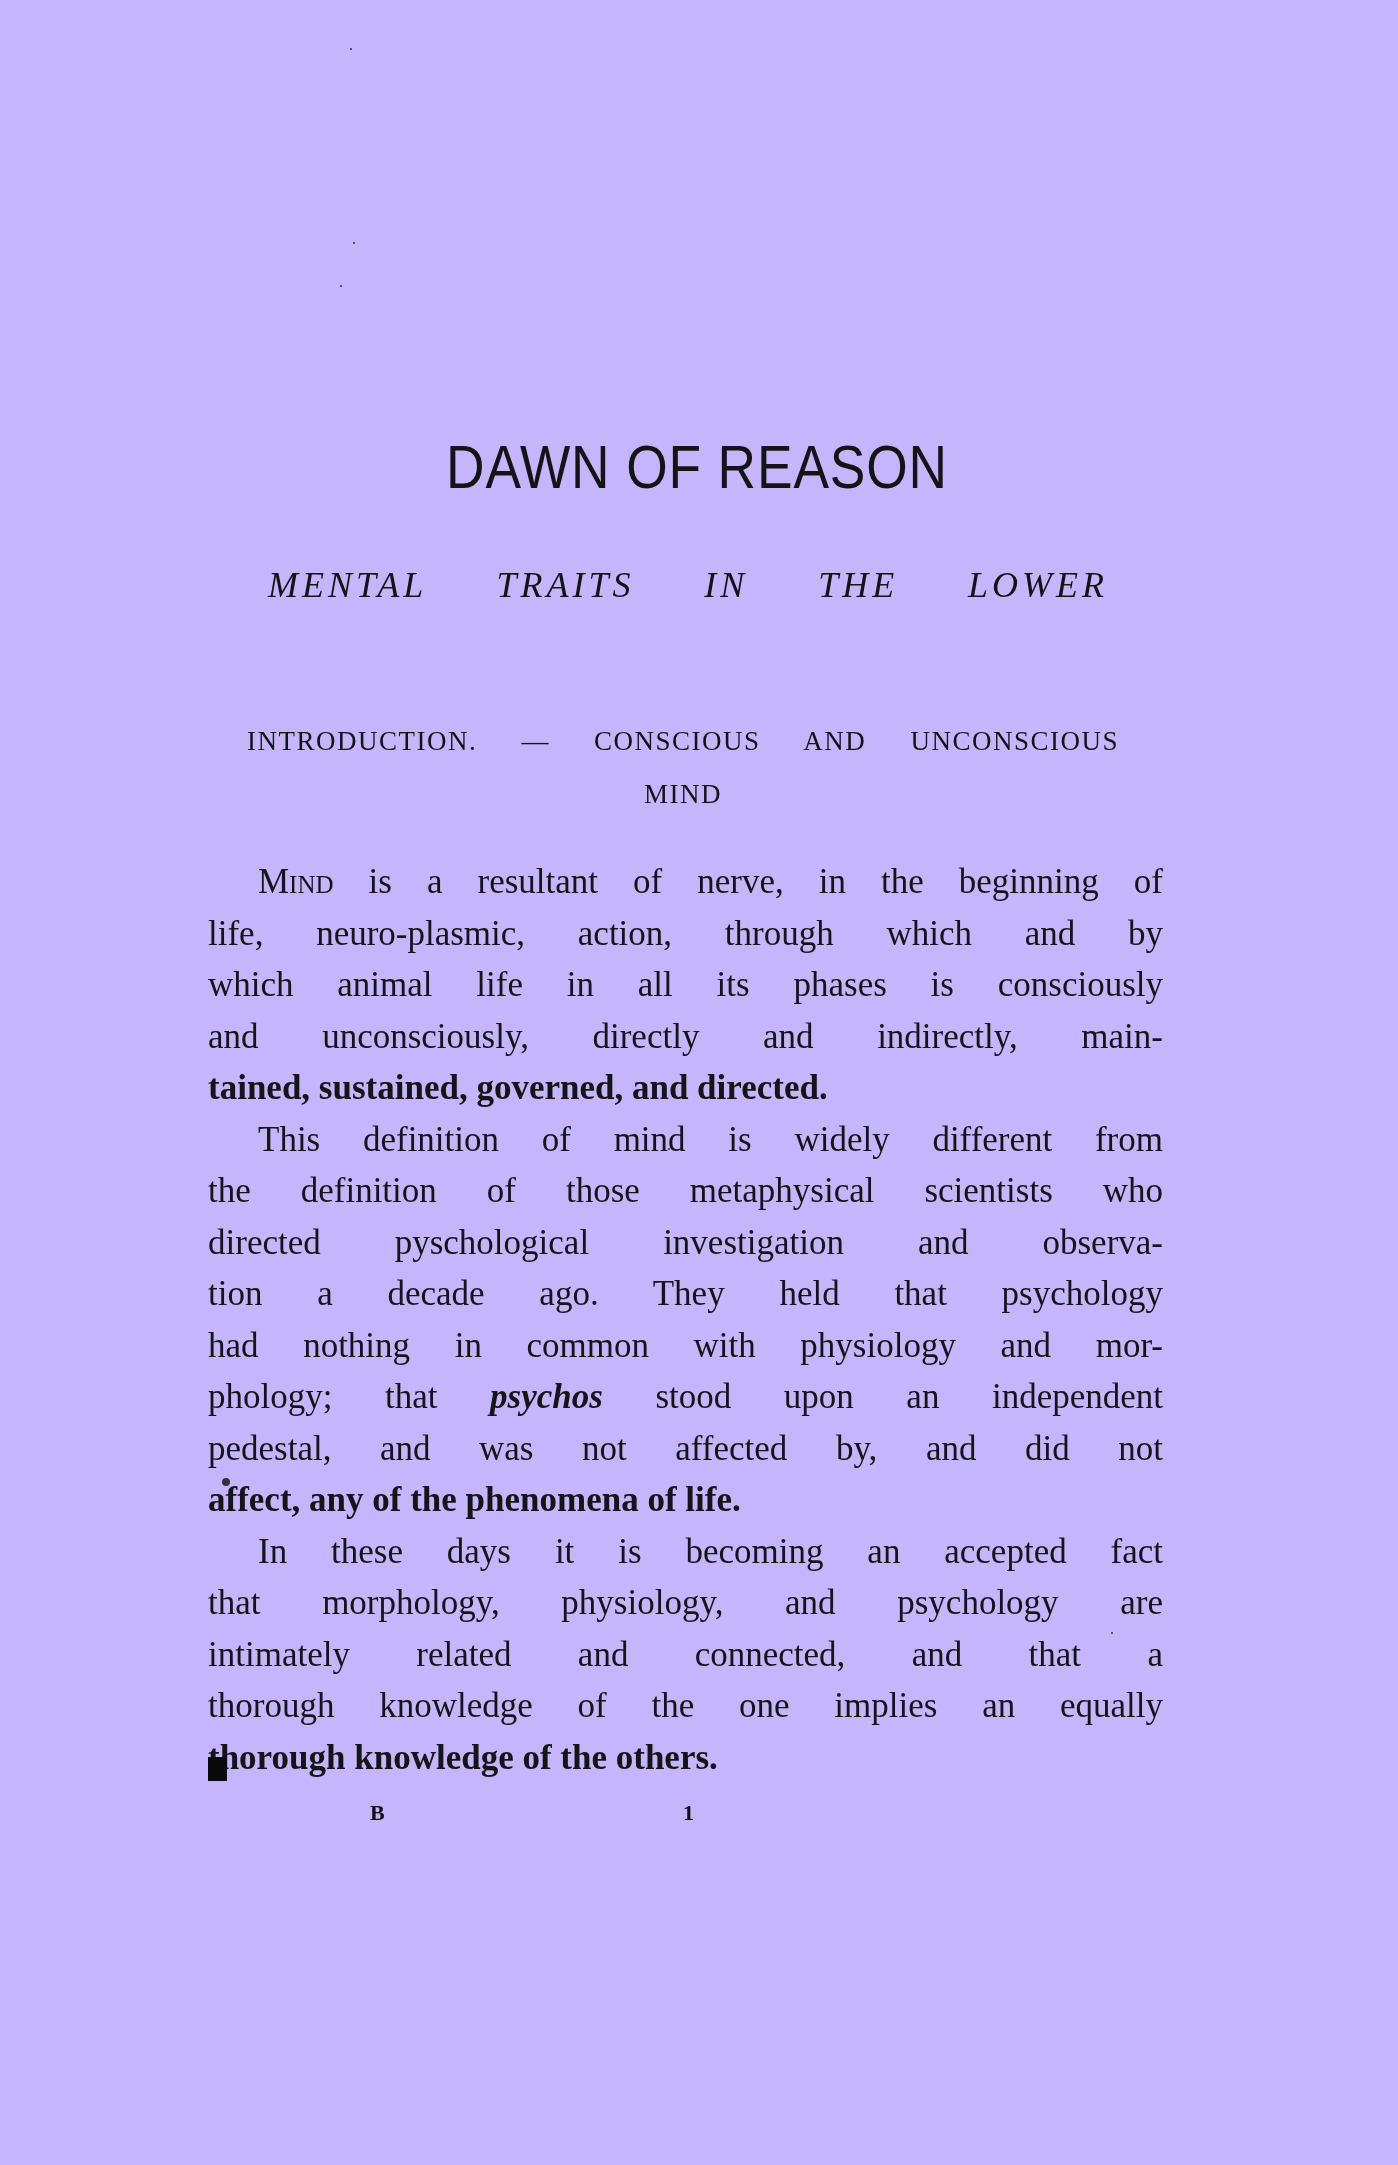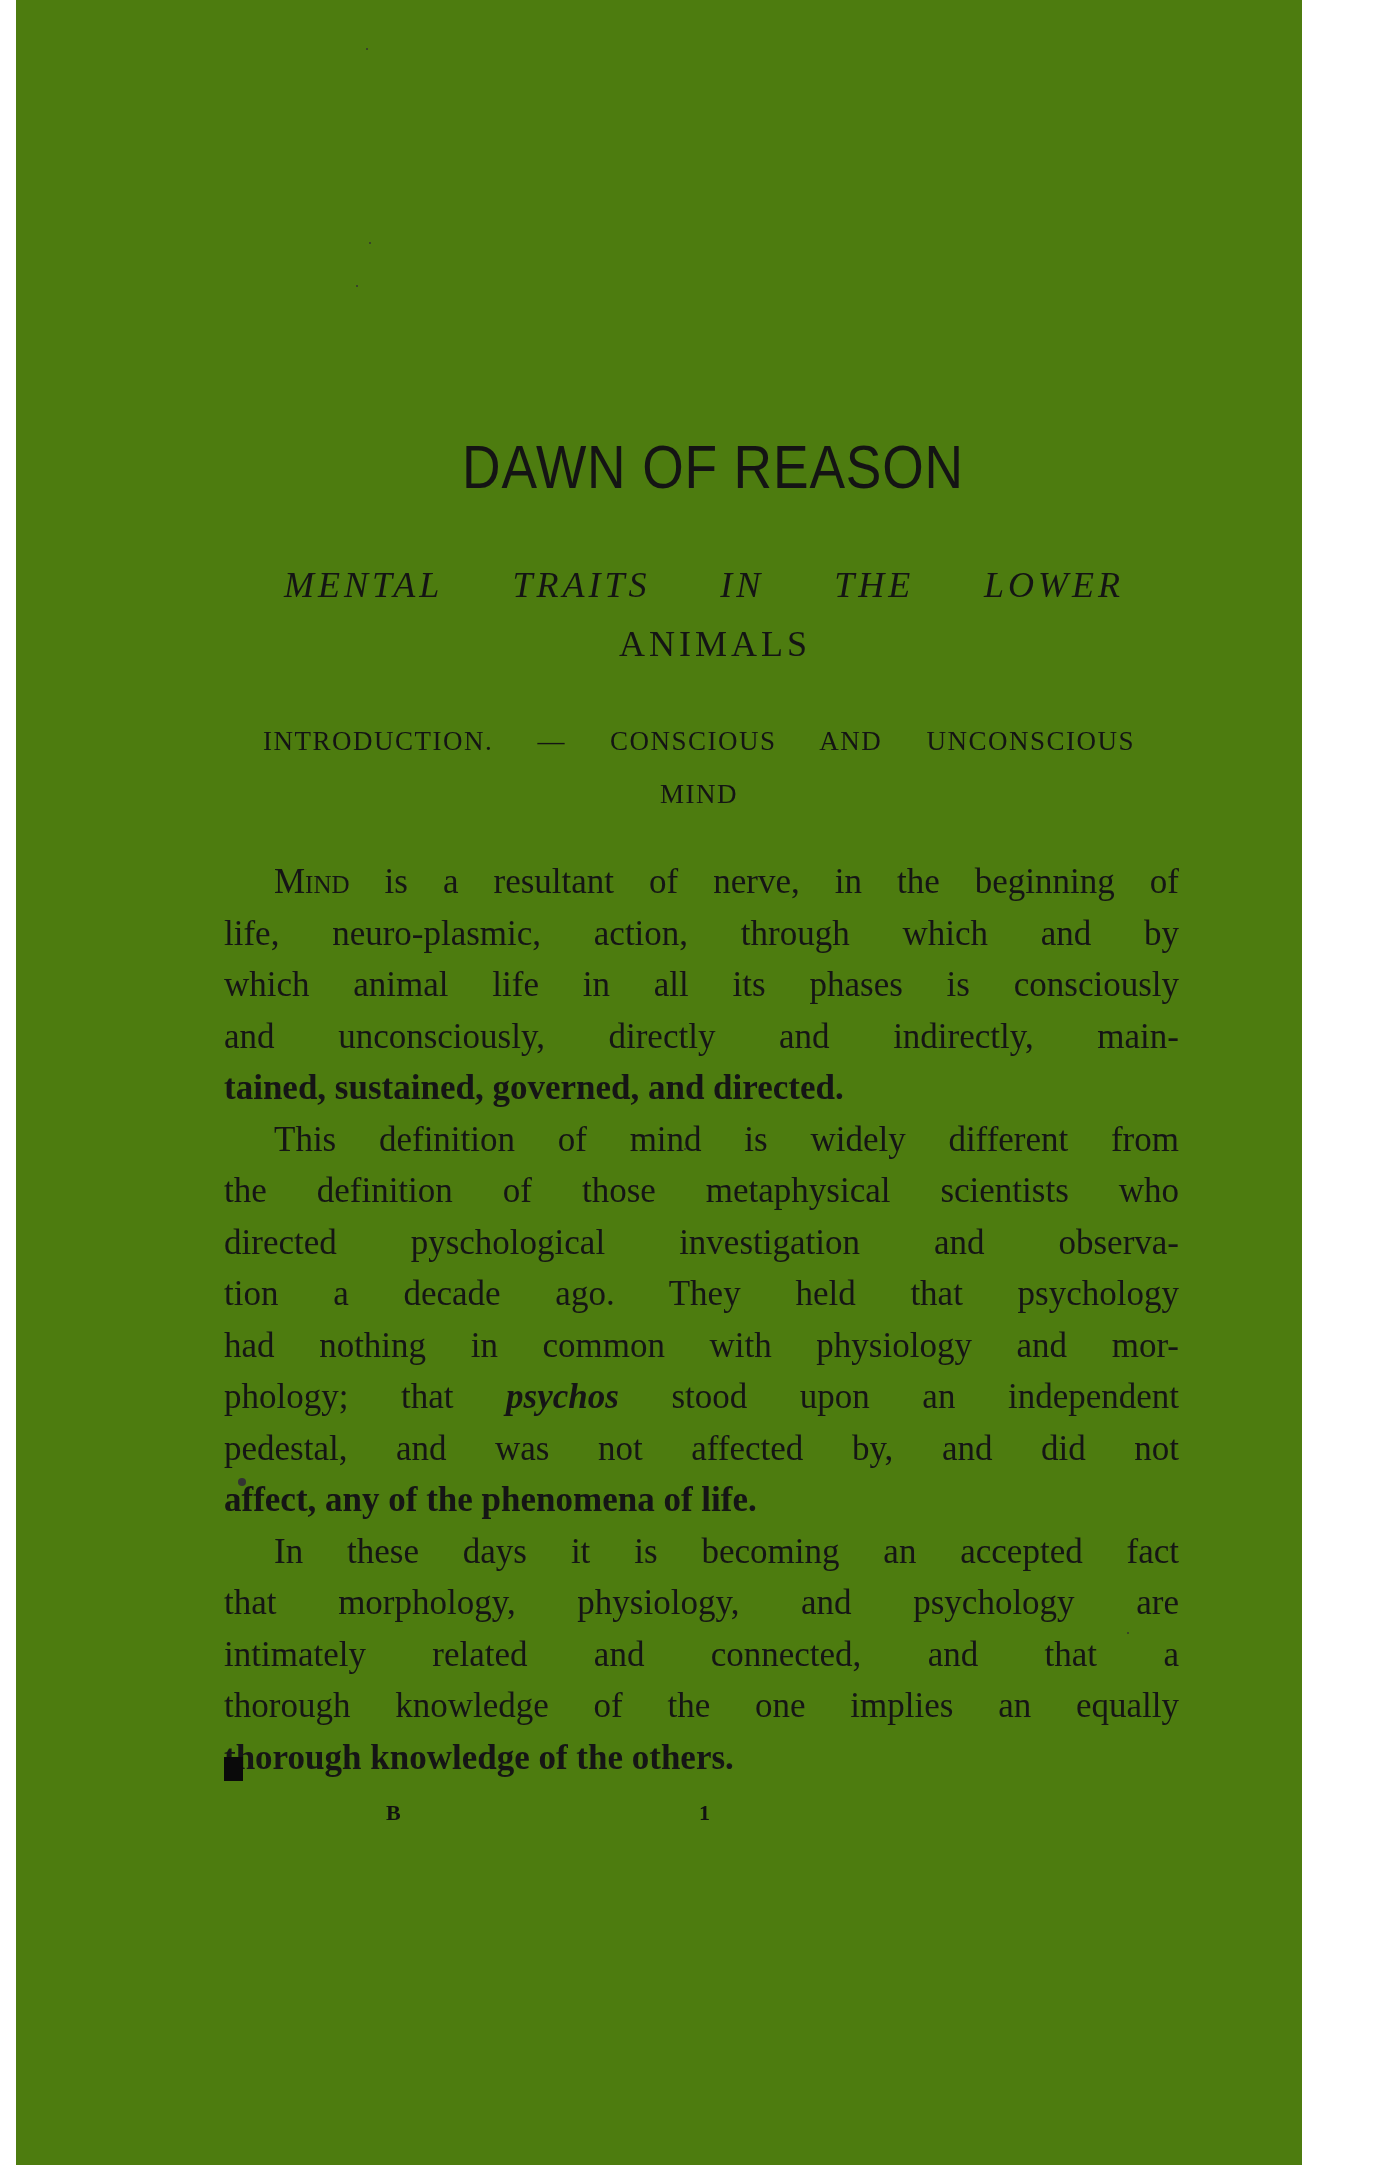--- a/index.html
+++ b/index.html
@@ -10,24 +10,24 @@
     body {
       width: 1398px;
       height: 2165px;
       position: relative;
       overflow: hidden;
       color: #111111;
       font-family: "Liberation Serif", "DejaVu Serif", serif;
     }
     .page {
       position: absolute;
-      left: 16px; top: 0;
-      width: 1286px;
+      left: 0; top: 0;
+      width: 1398px;
       height: 2165px;
-      background: #4d7c0f;
+      background: #c4b5fd;
     }
     .abs { position: absolute; white-space: nowrap; }
 
     
     .book-title {
       left: 0; width: 1398px;
       top: 432px;
       text-align: center;
       font-family: "Liberation Sans", "DejaVu Sans", sans-serif;
       font-weight: normal;
@@ -111,21 +111,20 @@
     }
   </style>
 </head>
 <body>
 
 <div class="page">
 
   <div class="abs book-title">DAWN OF REASON</div>
 
   <div class="abs subtitle subtitle-1">MENTAL TRAITS IN THE LOWER</div>
-  <div class="abs subtitle subtitle-2">ANIMALS</div>
 
   <div class="abs chapter chapter-1">INTRODUCTION. — CONSCIOUS AND UNCONSCIOUS</div>
   <div class="abs chapter chapter-2">MIND</div>
 
   <div class="body-text">
 
     <div>
       <span class="line first"><span class="smallcaps">Mind</span><span> is a resultant of nerve, in the beginning of</span></span>
       <span class="line">life, neuro-plasmic, action, through which and by</span>
       <span class="line">which animal life in all its phases is consciously</span>

